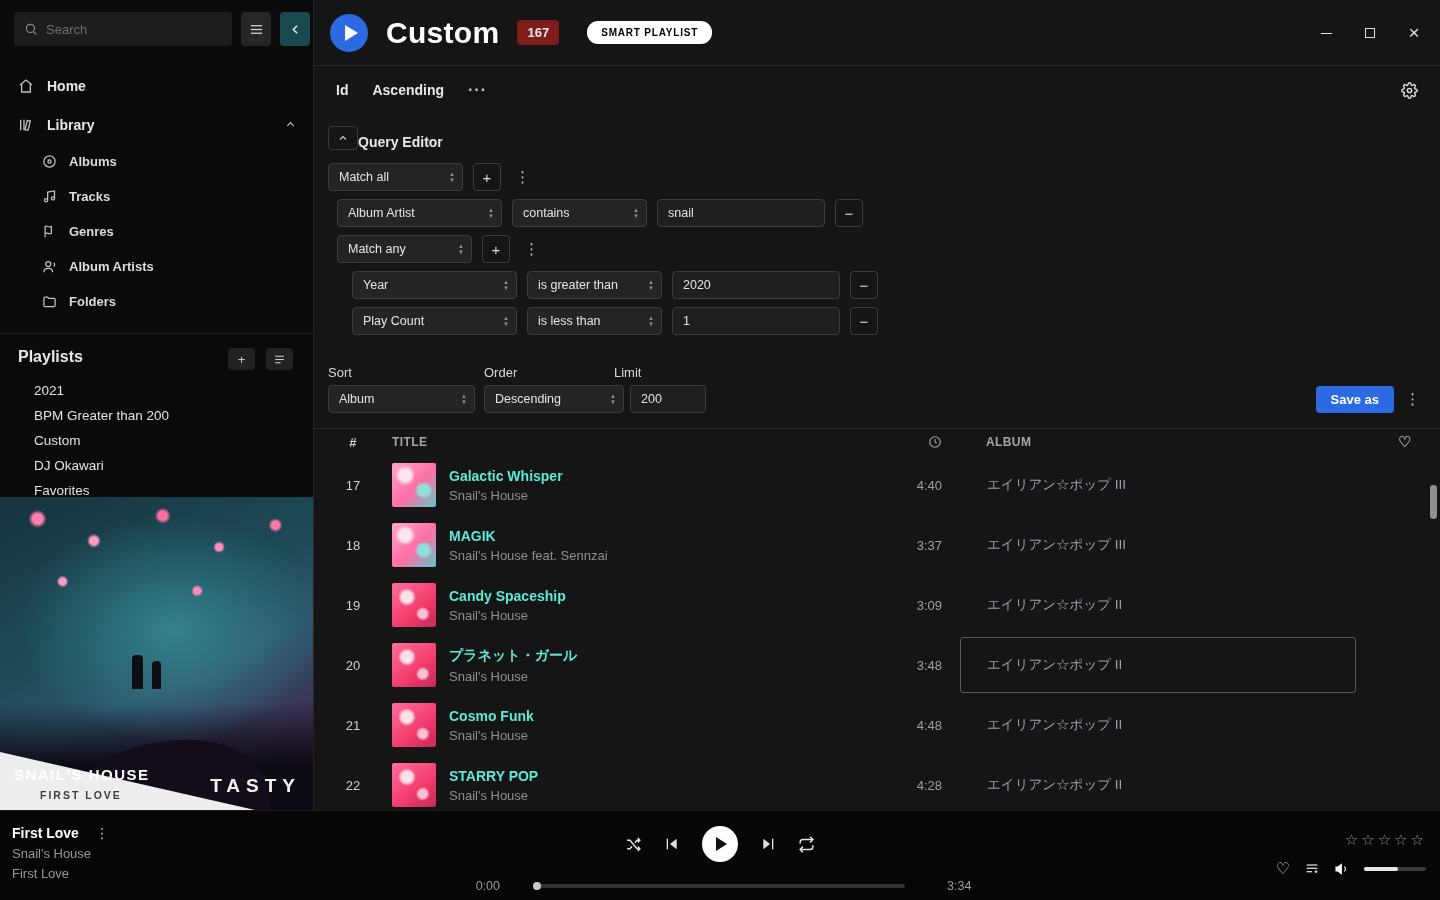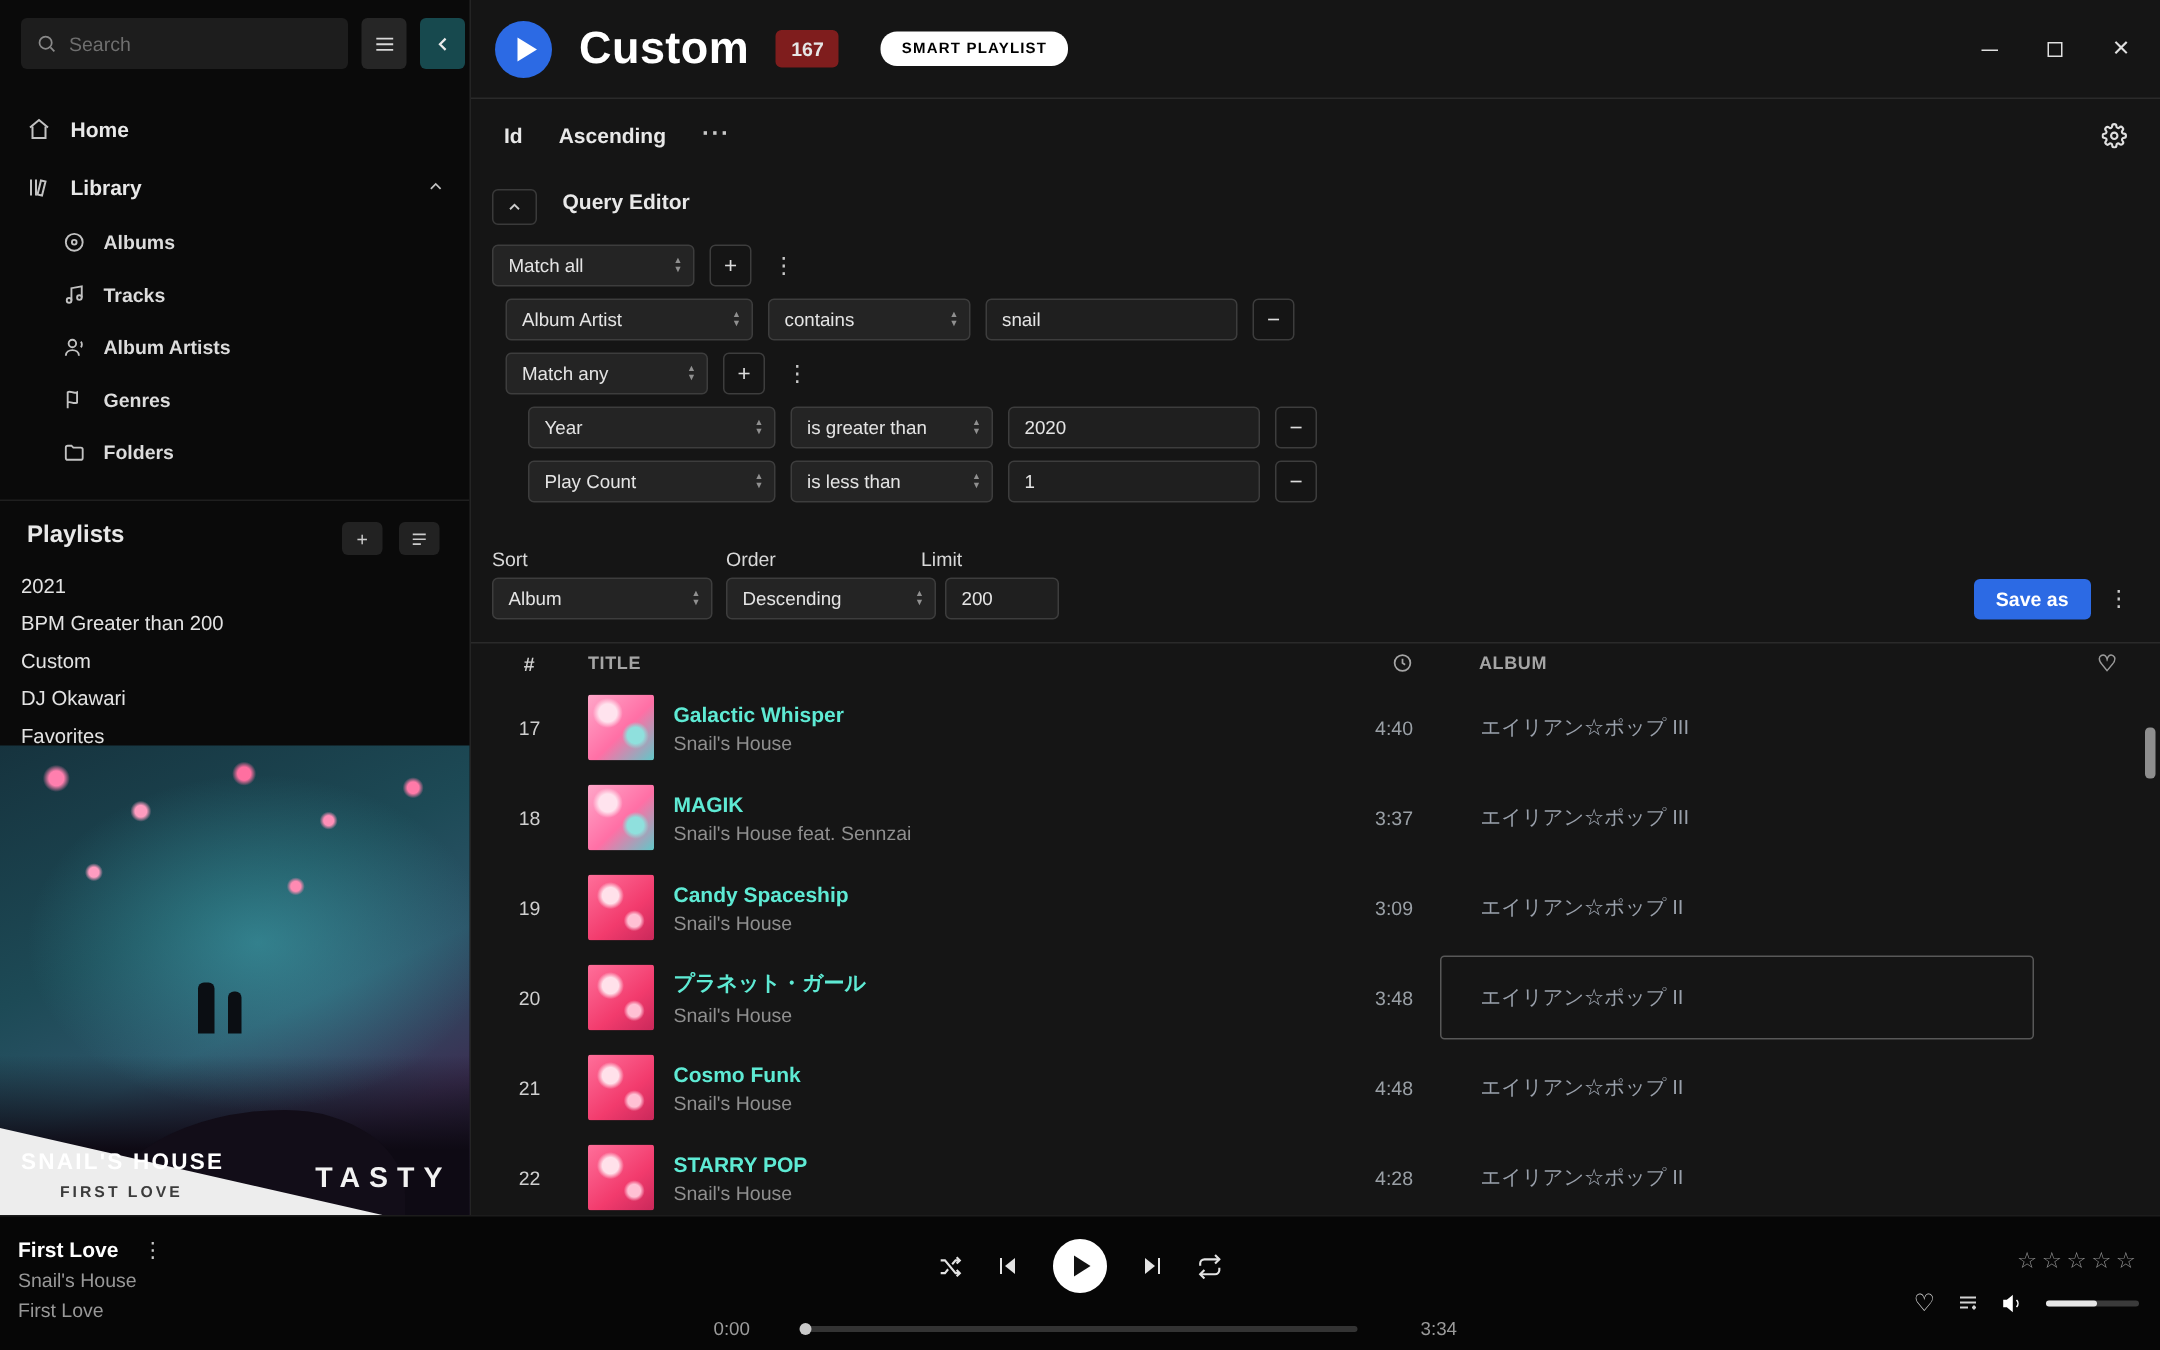--- a/index.html
+++ b/index.html
@@ -17,21 +17,21 @@
   .icon-btn.teal{background:#17494e}
   .nav-item{display:flex;align-items:center;gap:13px;height:39px;padding:0 18px;font-size:14px;font-weight:700;color:#e8e8e8;position:relative;cursor:pointer}
   .nav-item svg,.sub-item svg{color:#c2c2c2;flex:none}
   .nav-chev{position:absolute;right:16px;color:#bbb}
   .sub-item{display:flex;align-items:center;gap:12px;height:35px;padding:0 18px 0 42px;font-size:13px;font-weight:700;color:#dcdcdc;cursor:pointer}
   .side-sep{border:none;border-top:1px solid #1f1f1f;margin:14px 0 0 0}
   .playlists-hdr{display:flex;align-items:flex-start;margin-top:14px;padding:0 20px 0 18px;gap:11px}
   .ph-title{font-size:16px;font-weight:700;flex:1}
   .mini-btn{width:27px;height:22px;background:#222;border-radius:4px;display:flex;align-items:center;justify-content:center;color:#ccc;font-size:13px;cursor:pointer}
   .pl-list{margin-top:8px}
-  .pl-item{height:25px;display:flex;align-items:center;padding:0 14px;font-size:13.5px;color:#e3e3e3;cursor:pointer}
+  .pl-item{height:25px;display:flex;align-items:center;padding:0 34px;font-size:13.5px;color:#e3e3e3;cursor:pointer}
 
   
   .cover-art{position:absolute;left:0;bottom:0;width:313px;height:313px;overflow:hidden;
     background:
       radial-gradient(circle 9px at 12% 7%, #ff7fae 0 55%, rgba(255,127,174,0) 100%),
       radial-gradient(circle 7px at 30% 14%, #ff9cc0 0 55%, rgba(255,156,192,0) 100%),
       radial-gradient(circle 8px at 52% 6%, #ff6fa0 0 55%, rgba(255,111,160,0) 100%),
       radial-gradient(circle 6px at 70% 16%, #ff8fb8 0 55%, rgba(255,143,184,0) 100%),
       radial-gradient(circle 7px at 88% 9%, #ff7aa8 0 55%, rgba(255,122,168,0) 100%),
       radial-gradient(circle 6px at 20% 27%, #ff9cc0 0 55%, rgba(255,156,192,0) 100%),
@@ -60,21 +60,21 @@
   .win-btn{width:44px;height:46px;display:flex;align-items:center;justify-content:center;color:#e0e0e0;cursor:pointer;font-size:16px}
   .max-box{width:10px;height:10px;border:1px solid #e0e0e0}
   .min-line{display:block;width:11px;height:1px;background:#e0e0e0}
 
   .toolbar-row{height:48px;display:flex;align-items:center;padding-left:22px;gap:24px;position:relative}
   .tb-sort{font-size:14px;font-weight:700;cursor:pointer}
   .tb-more{color:#c6c6c6;font-weight:700;letter-spacing:1px;cursor:pointer}
   .gear-btn{position:absolute;right:22px;color:#dfdfdf;cursor:pointer}
 
   .qe{padding-top:12px}
-  .qe-head{display:flex;align-items:flex-start;gap:17px;padding-left:14px}
+  .qe-head{display:flex;align-items:flex-end;padding-left:14px}
   .collapse-btn{width:30px;height:24px;border:1px solid #3a3a3a;border-radius:4px;display:flex;align-items:center;justify-content:center;color:#ccc;background:transparent;cursor:pointer}
   .qe-title{font-size:14px;font-weight:700}
   .qrow{display:flex;align-items:center;gap:10px;margin-top:8px}
   .qrow.first{margin-top:13px}
   .sel{height:28px;background:#242424;border:1px solid #3d3d3d;border-radius:4px;display:flex;align-items:center;justify-content:space-between;gap:8px;padding:0 7px 0 10px;font-size:12.5px;color:#e4e4e4;cursor:pointer}
   .chevs{display:flex;flex-direction:column;align-items:center;gap:1px;color:#909090}
   .chevs span{font-size:6px;line-height:5px}
   .tin{height:28px;background:#1f1f1f;border:1px solid #3d3d3d;border-radius:4px;padding:0 10px;font-size:12.5px;color:#e4e4e4;font-family:inherit;outline:none}
   .sq-btn{width:28px;height:28px;border:1px solid #3d3d3d;border-radius:4px;background:transparent;color:#ddd;font-size:15px;display:flex;align-items:center;justify-content:center;cursor:pointer}
   .kebab{color:#c9c9c9;font-size:15px;padding:0 4px;cursor:pointer;background:none;border:none;font-family:inherit}
@@ -214,34 +214,34 @@
           <path d="M9 18V5l11-2v12"></path>
           <circle cx="6.5" cy="18" r="2.5"></circle>
           <circle cx="17.5" cy="15" r="2.5"></circle>
         </svg>
     </span>
     <span>Tracks</span>
   </div>
   <div class="sub-item">
     <span>
       <svg width="15" height="15" viewBox="0 0 24 24" fill="none" stroke="currentColor" stroke-width="2">
+          <path d="M5 21V4c3-2 6 2 10 0v11c-4 2-7-2-10 0"></path>
+        </svg>
+    </span>
+    <span>Genres</span>
+  </div>
+  <div class="sub-item">
+    <span>
+      <svg width="15" height="15" viewBox="0 0 24 24" fill="none" stroke="currentColor" stroke-width="2">
           <circle cx="10" cy="8" r="4"></circle>
           <path d="M3 21c0-4 3.5-6 7-6s7 2 7 6"></path>
           <path d="M19 6c1.5 1.5 1.5 4.5 0 6"></path>
         </svg>
     </span>
     <span>Album Artists</span>
-  </div>
-  <div class="sub-item">
-    <span>
-      <svg width="15" height="15" viewBox="0 0 24 24" fill="none" stroke="currentColor" stroke-width="2">
-          <path d="M5 21V4c3-2 6 2 10 0v11c-4 2-7-2-10 0"></path>
-        </svg>
-    </span>
-    <span>Genres</span>
   </div>
   <div class="sub-item">
     <span>
       <svg width="15" height="15" viewBox="0 0 24 24" fill="none" stroke="currentColor" stroke-width="2">
           <path d="M3 7a2 2 0 0 1 2-2h4l2 2h8a2 2 0 0 1 2 2v9a2 2 0 0 1-2 2H5a2 2 0 0 1-2-2z"></path>
         </svg>
     </span>
     <span>Folders</span>
   </div>
 

